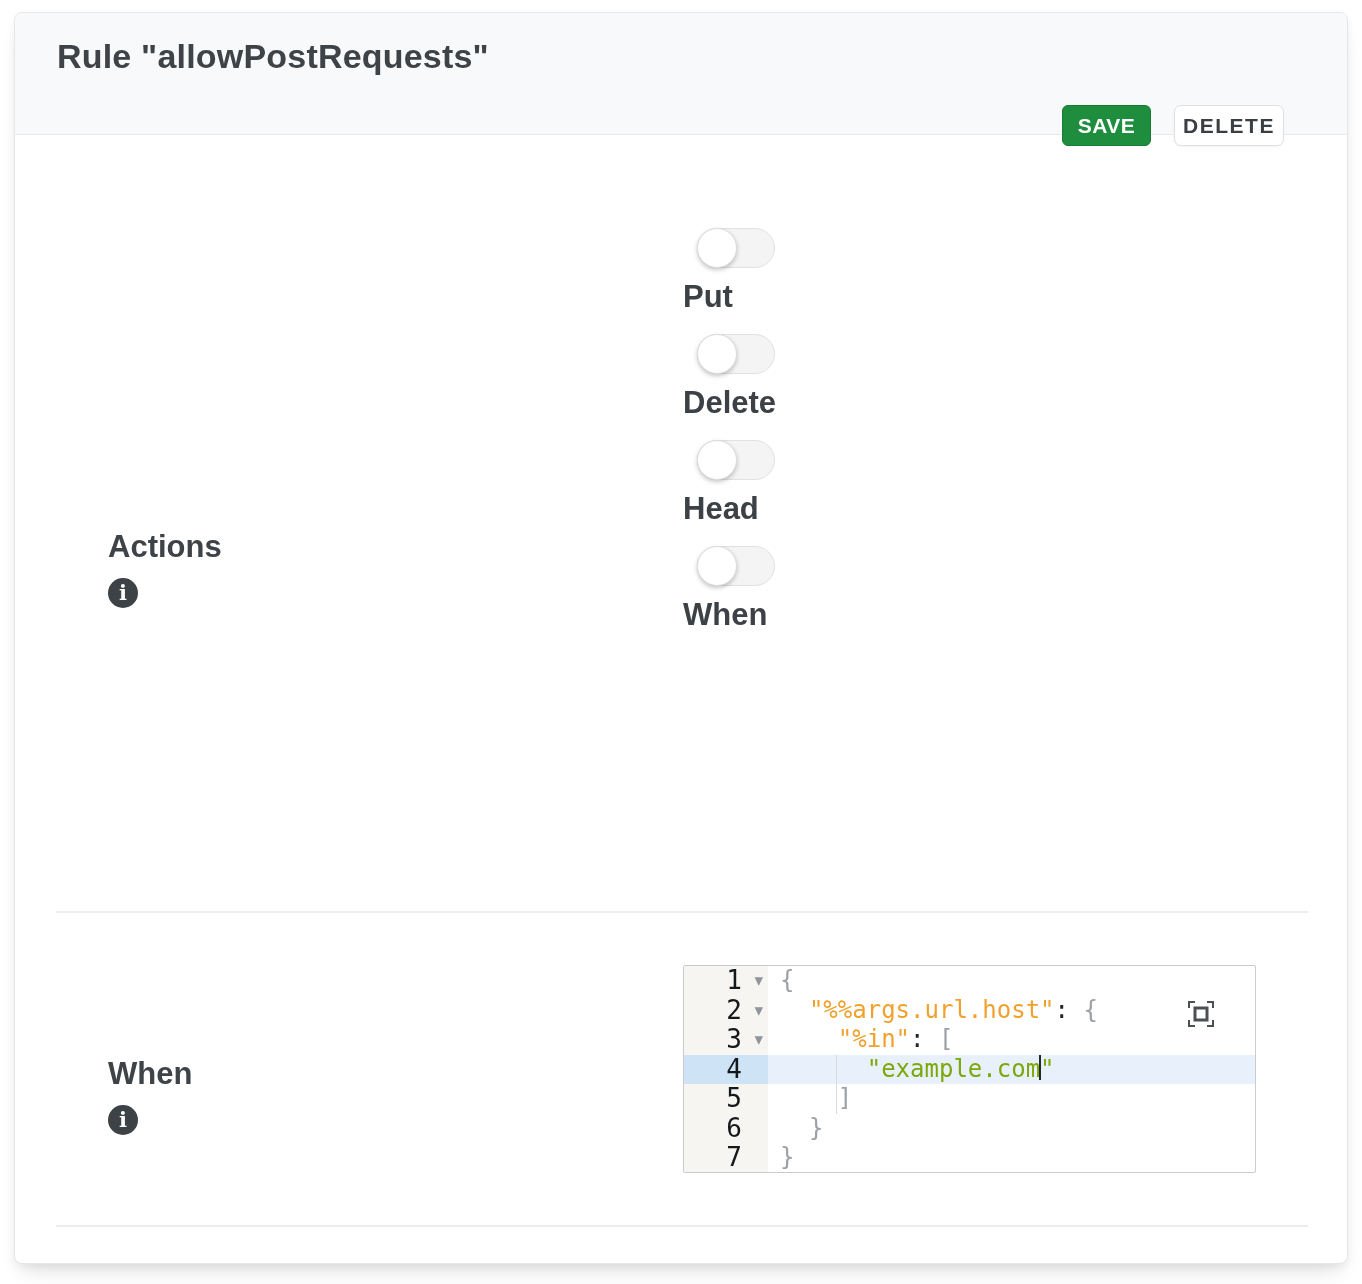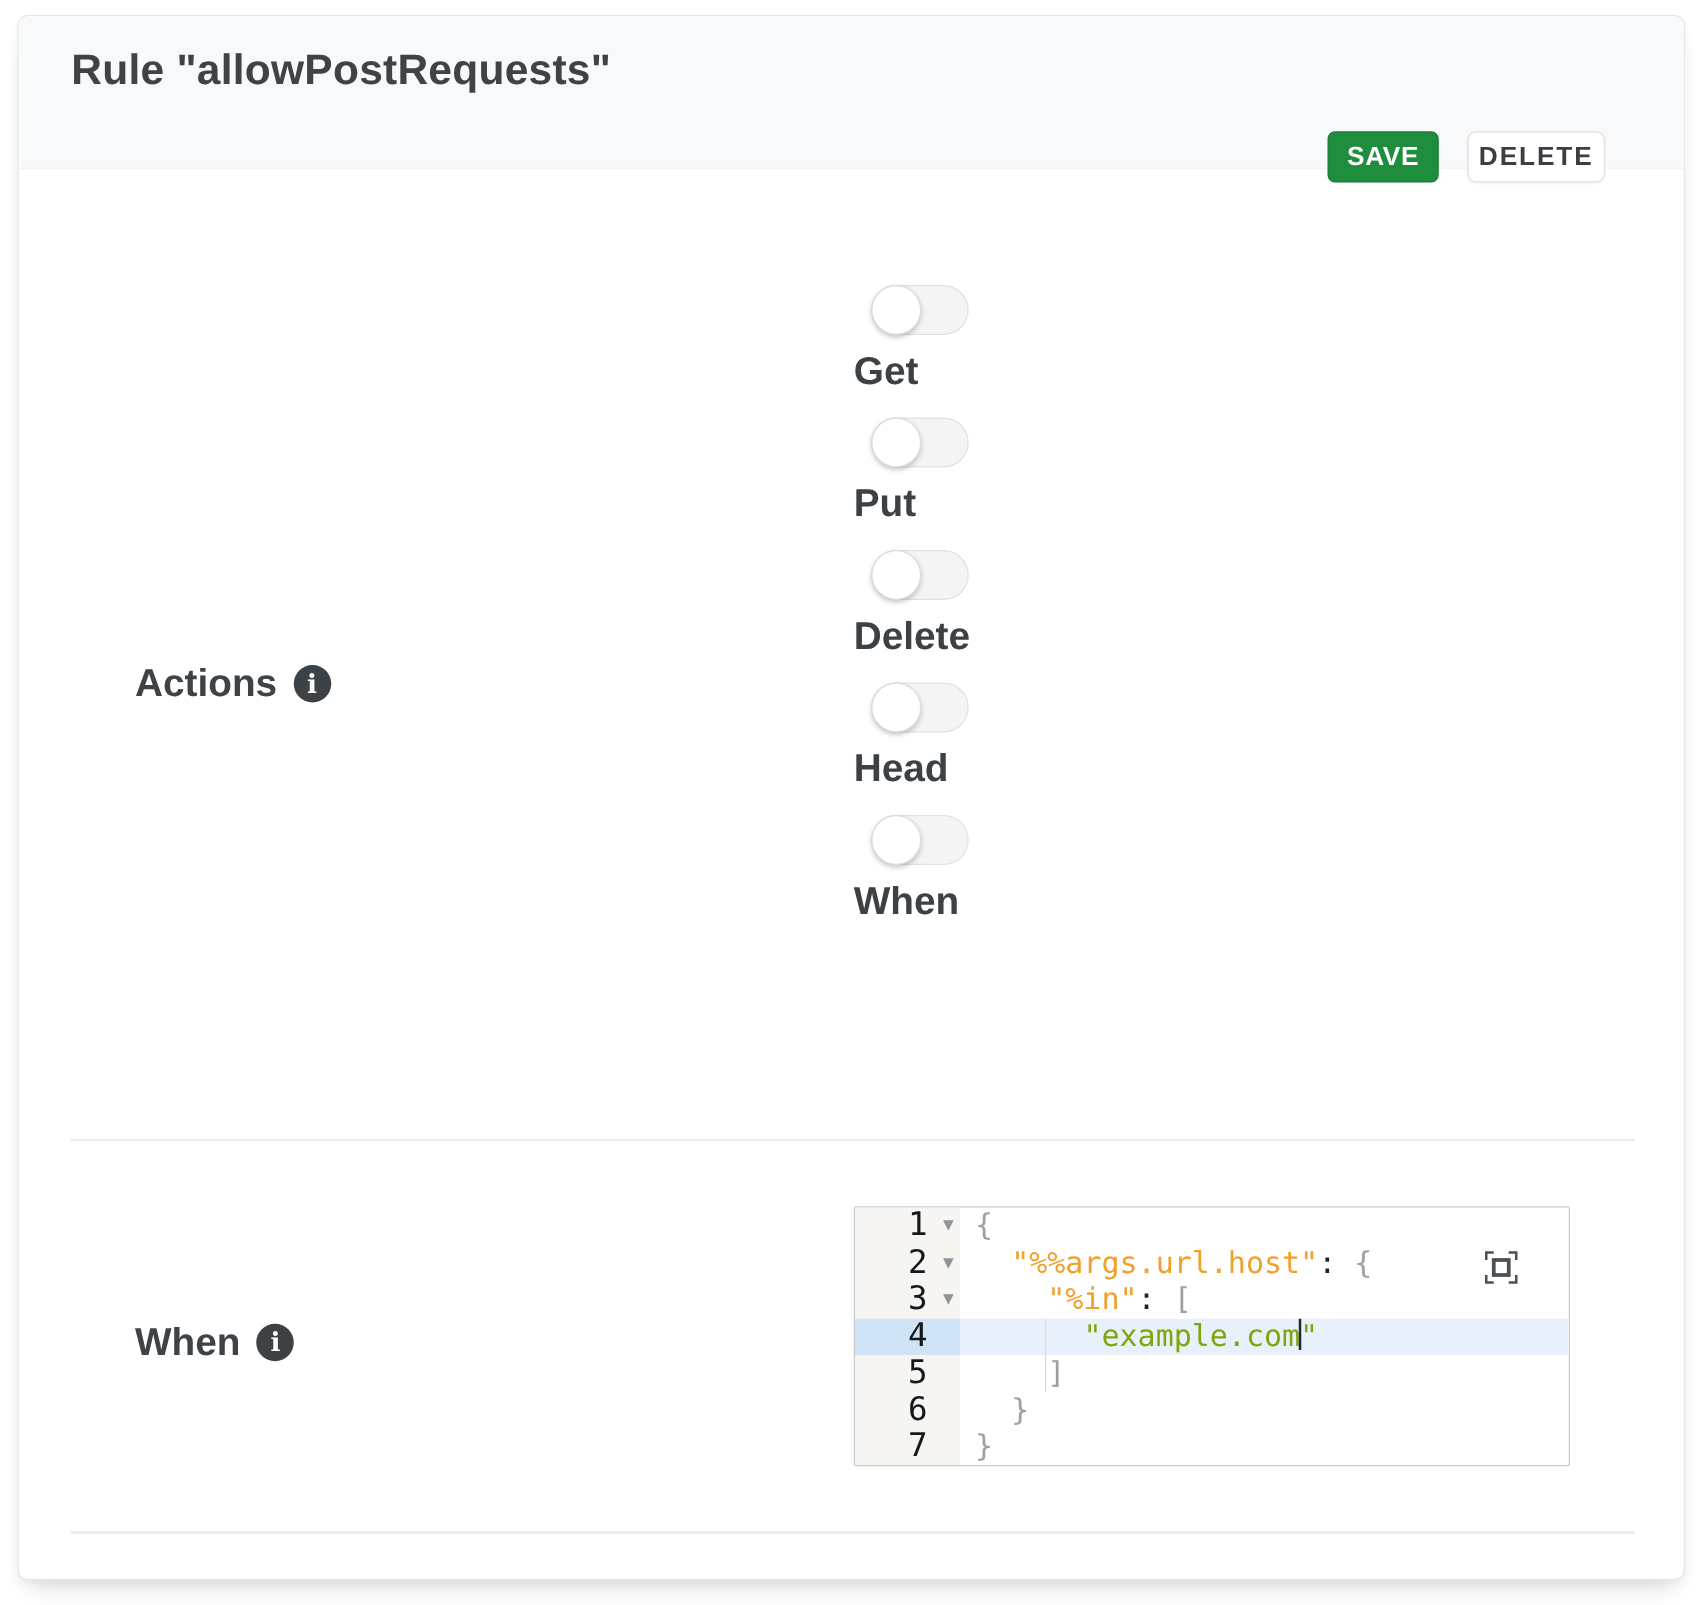--- a/index.html
+++ b/index.html
@@ -34,22 +34,22 @@
     left:1047px;width:89px;background:#1e8e3e;border:1px solid #187a33;
     color:#ffffff;letter-spacing:.5px;
   }
   .btn-delete{
     left:1159px;width:110px;background:#ffffff;border:1px solid #dee0e3;
     color:#3a3f44;letter-spacing:1.5px;border-radius:7px;
     box-shadow:0 1px 2px rgba(0,0,0,.05);
   }
   
   .section-label{
-    position:absolute;left:93px;display:flex;align-items:center;gap:13px;
-    font-size:31px;font-weight:bold;color:#3e4348;line-height:36px;
+    position:absolute;left:93px;display:flex;align-items:flex-start;gap:13px;
+    font-size:31px;font-weight:bold;color:#3e4348;line-height:36px;flex-direction:column;
   }
   .label-actions{top:516px;}
   .label-when{top:1043px;}
   .info-icon{
     width:30px;height:30px;border-radius:50%;background:#3d4247;flex:0 0 auto;
     display:flex;align-items:center;justify-content:center;
     color:#ffffff;font-family:"DejaVu Serif",serif;font-weight:bold;
     font-size:21px;line-height:30px;
   }
   
@@ -124,26 +124,20 @@
     <button class="btn btn-save">SAVE</button>
     <button class="btn btn-delete">DELETE</button>
   </div>
 
   <div class="section-label label-actions">
     <span>Actions</span>
     <span class="info-icon">i</span>
   </div>
 
   <div class="toggle-list">
-      <div class="toggle-row">
-        <div class="switch">
-          <div class="knob"></div>
-        </div>
-        <div class="toggle-label">Get</div>
-      </div>
       <div class="toggle-row">
         <div class="switch">
           <div class="knob"></div>
         </div>
         <div class="toggle-label">Put</div>
       </div>
       <div class="toggle-row">
         <div class="switch">
           <div class="knob"></div>
         </div>

